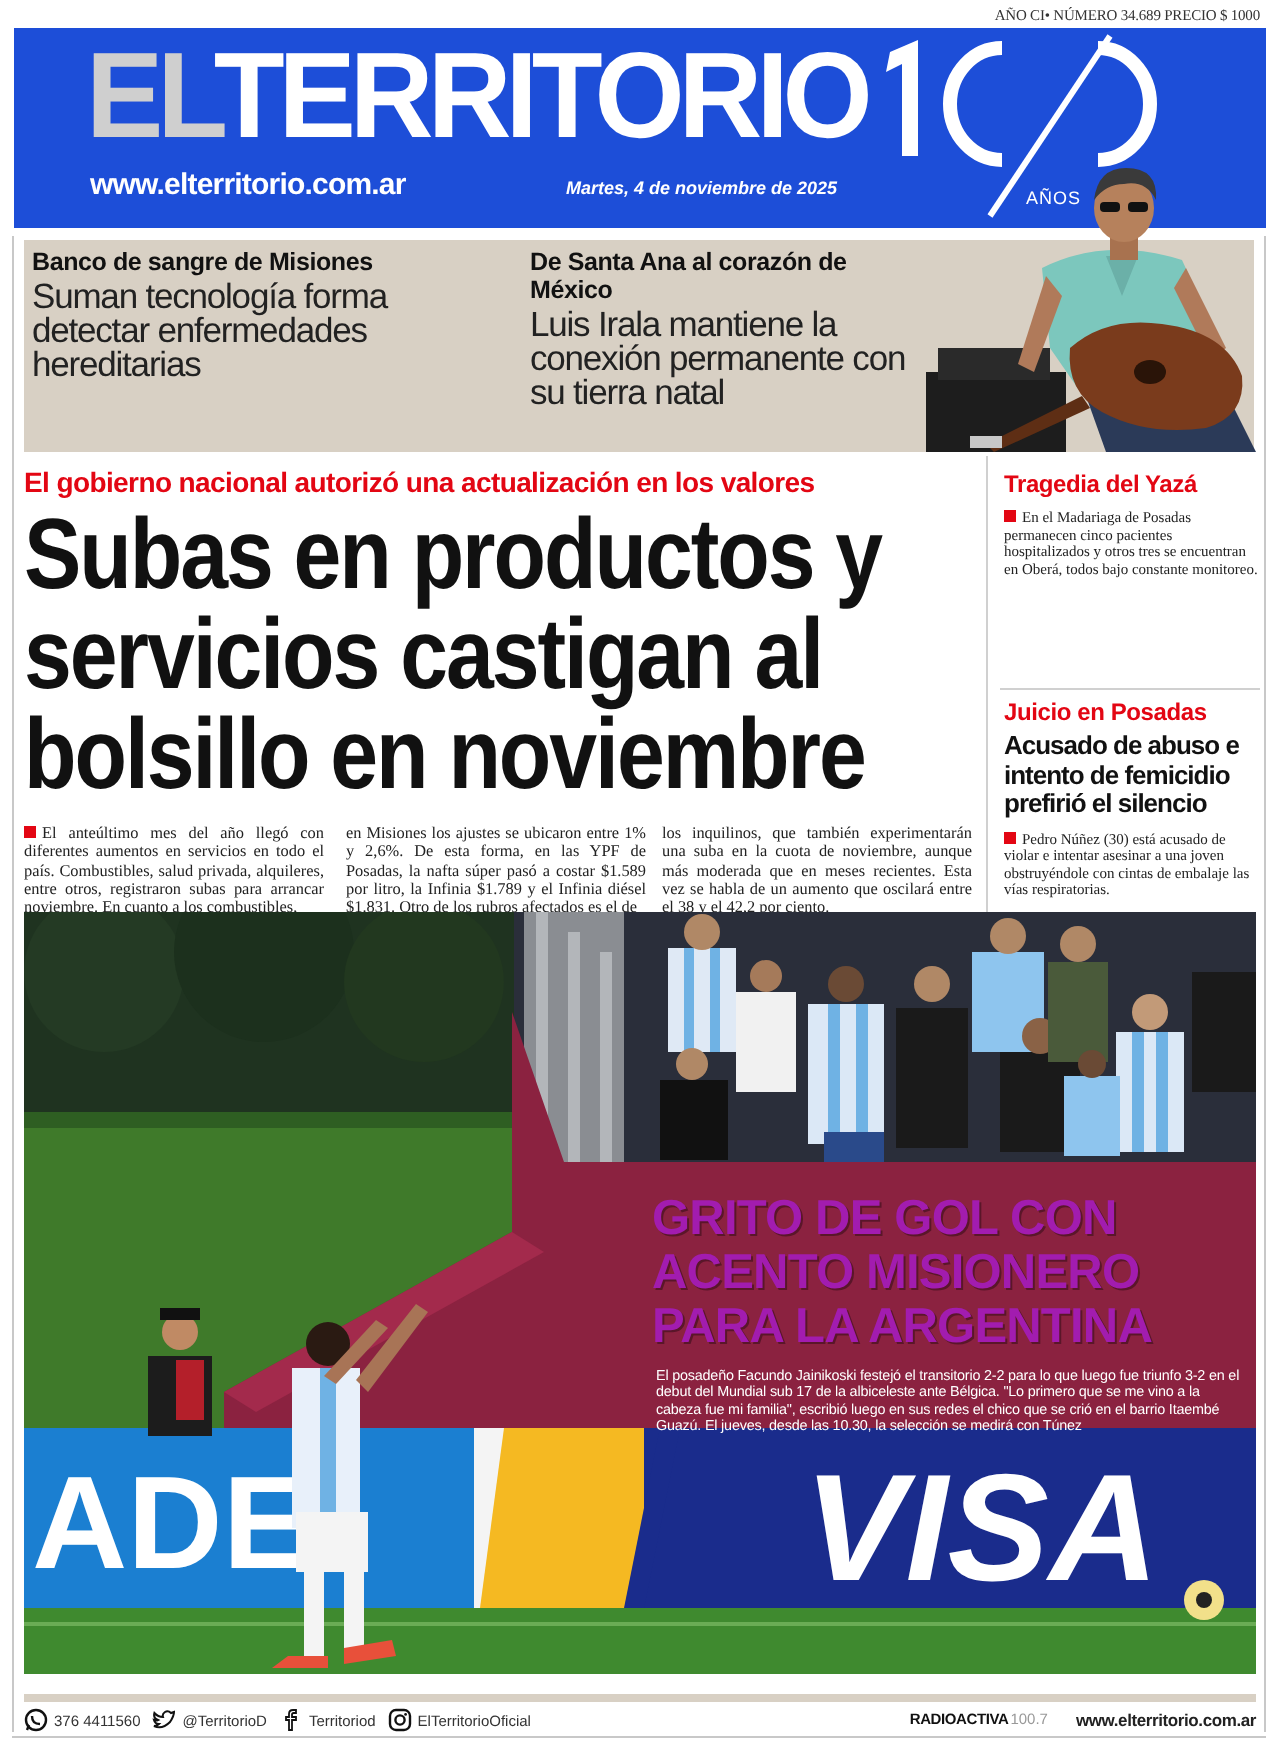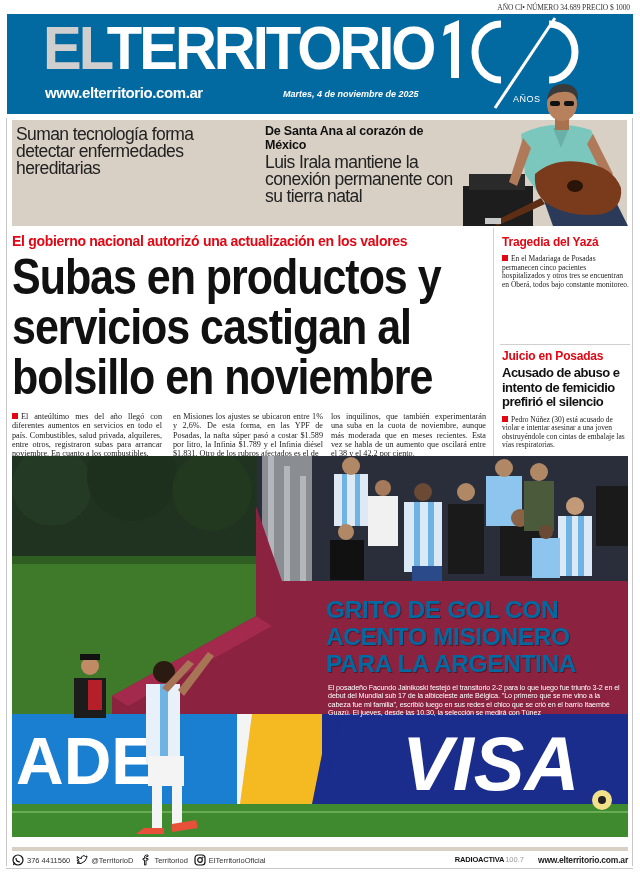--- a/index.html
+++ b/index.html
@@ -5,21 +5,21 @@
   * { box-sizing: border-box; margin: 0; padding: 0; }
   html, body { width: 640px; height: 875px; background: #ffffff; overflow: hidden; }
   body { font-family: "Liberation Sans", sans-serif; color: #1a1a1a; position: relative; }
 
   .page { position: absolute; left: 0; top: 0; width: 640px; height: 875px; }
   .frame-left { position: absolute; left: 6px; top: 118px; width: 1px; height: 748px; background: #c8c8c8; }
   .frame-right { position: absolute; left: 632px; top: 118px; width: 1px; height: 748px; background: #c8c8c8; }
 
   .edition { position: absolute; right: 10px; top: 3px; font-family: "Liberation Serif", serif; font-size: 7.5px; color: #333; letter-spacing: -0.1px; }
 
-  .masthead { position: absolute; left: 7px; top: 14px; width: 626px; height: 100px; background: #0369a1; overflow: hidden; }
+  .masthead { position: absolute; left: 7px; top: 14px; width: 626px; height: 100px; background: #1d4ed8; overflow: hidden; }
   .logo { position: absolute; left: 36px; top: 4px; font-family: "Liberation Sans", sans-serif; font-weight: 900; font-size: 58px; letter-spacing: -3px; line-height: 1; transform: scaleY(1.05); transform-origin: left top; }
   .logo .el { color: #cfcfcf; }
   .logo .terr { color: #ffffff; }
   .site-url { position: absolute; left: 38px; top: 70px; font-weight: 700; font-size: 15px; color: #fff; letter-spacing: -0.4px; }
   .date { position: absolute; left: 276px; top: 75px; font-weight: 700; font-style: italic; font-size: 9px; color: #fff; }
   .hundred { position: absolute; left: 430px; top: 2px; width: 160px; height: 96px; }
   .anos { position: absolute; left: 506px; top: 80px; color: #fff; font-size: 9px; letter-spacing: 0.5px; font-weight: 300; }
 
   .promo-bar { position: absolute; left: 12px; top: 120px; width: 615px; height: 106px; background: #d8d0c4; }
   .promo { position: absolute; top: 124px; }
@@ -44,21 +44,21 @@
   .side .title { font-weight: 700; font-size: 13px; line-height: 14.5px; color: #111; margin-top: 3px; letter-spacing: -0.5px; }
   .side .lede { font-family: "Liberation Serif", serif; font-size: 7.5px; line-height: 8.6px; color: #222; margin-top: 6px; }
   .side-1 { top: 235px; }
   .side-2 { top: 349px; }
   .side-divider { position: absolute; left: 500px; top: 344px; width: 130px; height: 1px; background: #d0d0d0; }
 
   .red-rule { position: absolute; left: 12px; top: 461px; width: 616px; height: 5px; background: #e30613; }
 
   .photo { position: absolute; left: 12px; top: 456px; width: 616px; height: 381px; overflow: hidden; background: #0f766e; }
 
-  .photo-headline { position: absolute; left: 326px; top: 596px; width: 305px; font-weight: 900; font-size: 24.5px; line-height: 27px; color: #0369a1; letter-spacing: -0.4px; text-shadow: 1px 1px 0 rgba(0,0,0,0.35); }
+  .photo-headline { position: absolute; left: 326px; top: 596px; width: 305px; font-weight: 900; font-size: 24.5px; line-height: 27px; color: #a21caf; letter-spacing: -0.4px; text-shadow: 1px 1px 0 rgba(0,0,0,0.35); }
   .photo-caption { position: absolute; left: 328px; top: 684px; width: 296px; font-size: 7.2px; line-height: 8.3px; color: #fff; letter-spacing: -0.1px; }
 
   .footer-rule { position: absolute; left: 12px; top: 847px; width: 616px; height: 4px; background: #d8d0c4; }
   .footer { position: absolute; left: 12px; top: 852px; width: 616px; height: 16px; display: flex; align-items: center; font-size: 7.5px; color: #333; }
   .footer .ic { display: inline-flex; width: 12px; height: 12px; margin-right: 3px; }
   .footer .item { display: inline-flex; align-items: center; margin-right: 6px; }
   .footer .right { margin-left: auto; display: flex; align-items: flex-start; }
   .radio { font-weight: 900; font-size: 7.5px; color: #111; letter-spacing: -0.2px; }
   .radio-num { font-size: 7.5px; color: #999; margin-left: 1px; margin-right: 14px; }
   .footer-url { font-weight: 700; font-size: 8.5px; color: #222; letter-spacing: -0.2px; }
@@ -89,20 +89,21 @@
       <path d="M92 8 A26 28 0 1 1 92 64" stroke="#fff" stroke-width="7" fill="none" transform="translate(20,0)"></path>
 
       <path d="M118 2 L58 92" stroke="#fff" stroke-width="3"></path>
     </svg>
     <div class="anos">AÑOS</div>
   </div>
 
   <div class="promo-bar"></div>
 
   <div class="promo promo-1">
+    <div class="kicker">Banco de sangre de Misiones</div>
     <div class="title">Suman tecnología forma detectar enfermedades hereditarias</div>
   </div>
 
   <div class="promo promo-2">
     <div class="kicker">De Santa Ana al corazón de México</div>
     <div class="title">Luis Irala mantiene la conexión permanente con su tierra natal</div>
   </div>
 
   <svg class="promo-photo" viewBox="0 0 165 148">
 

